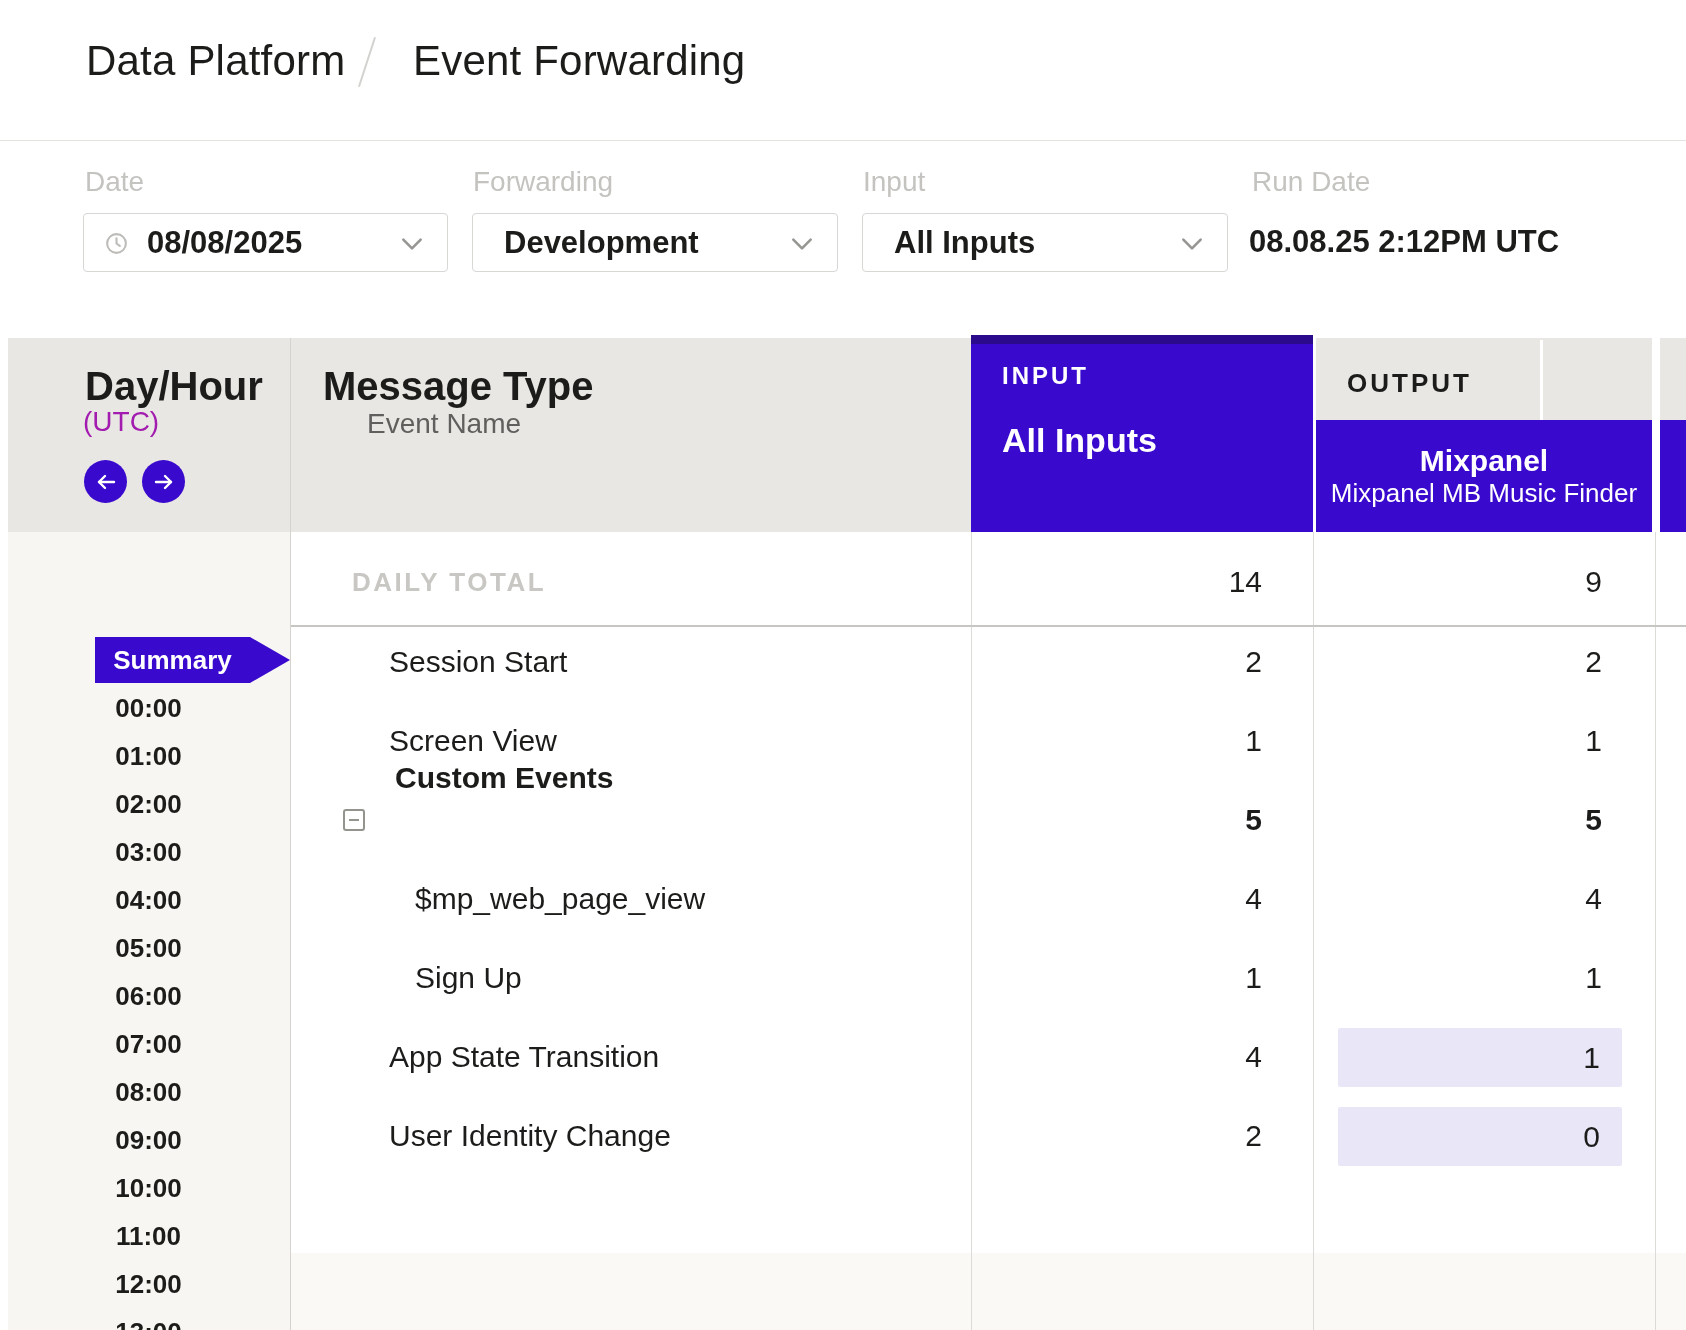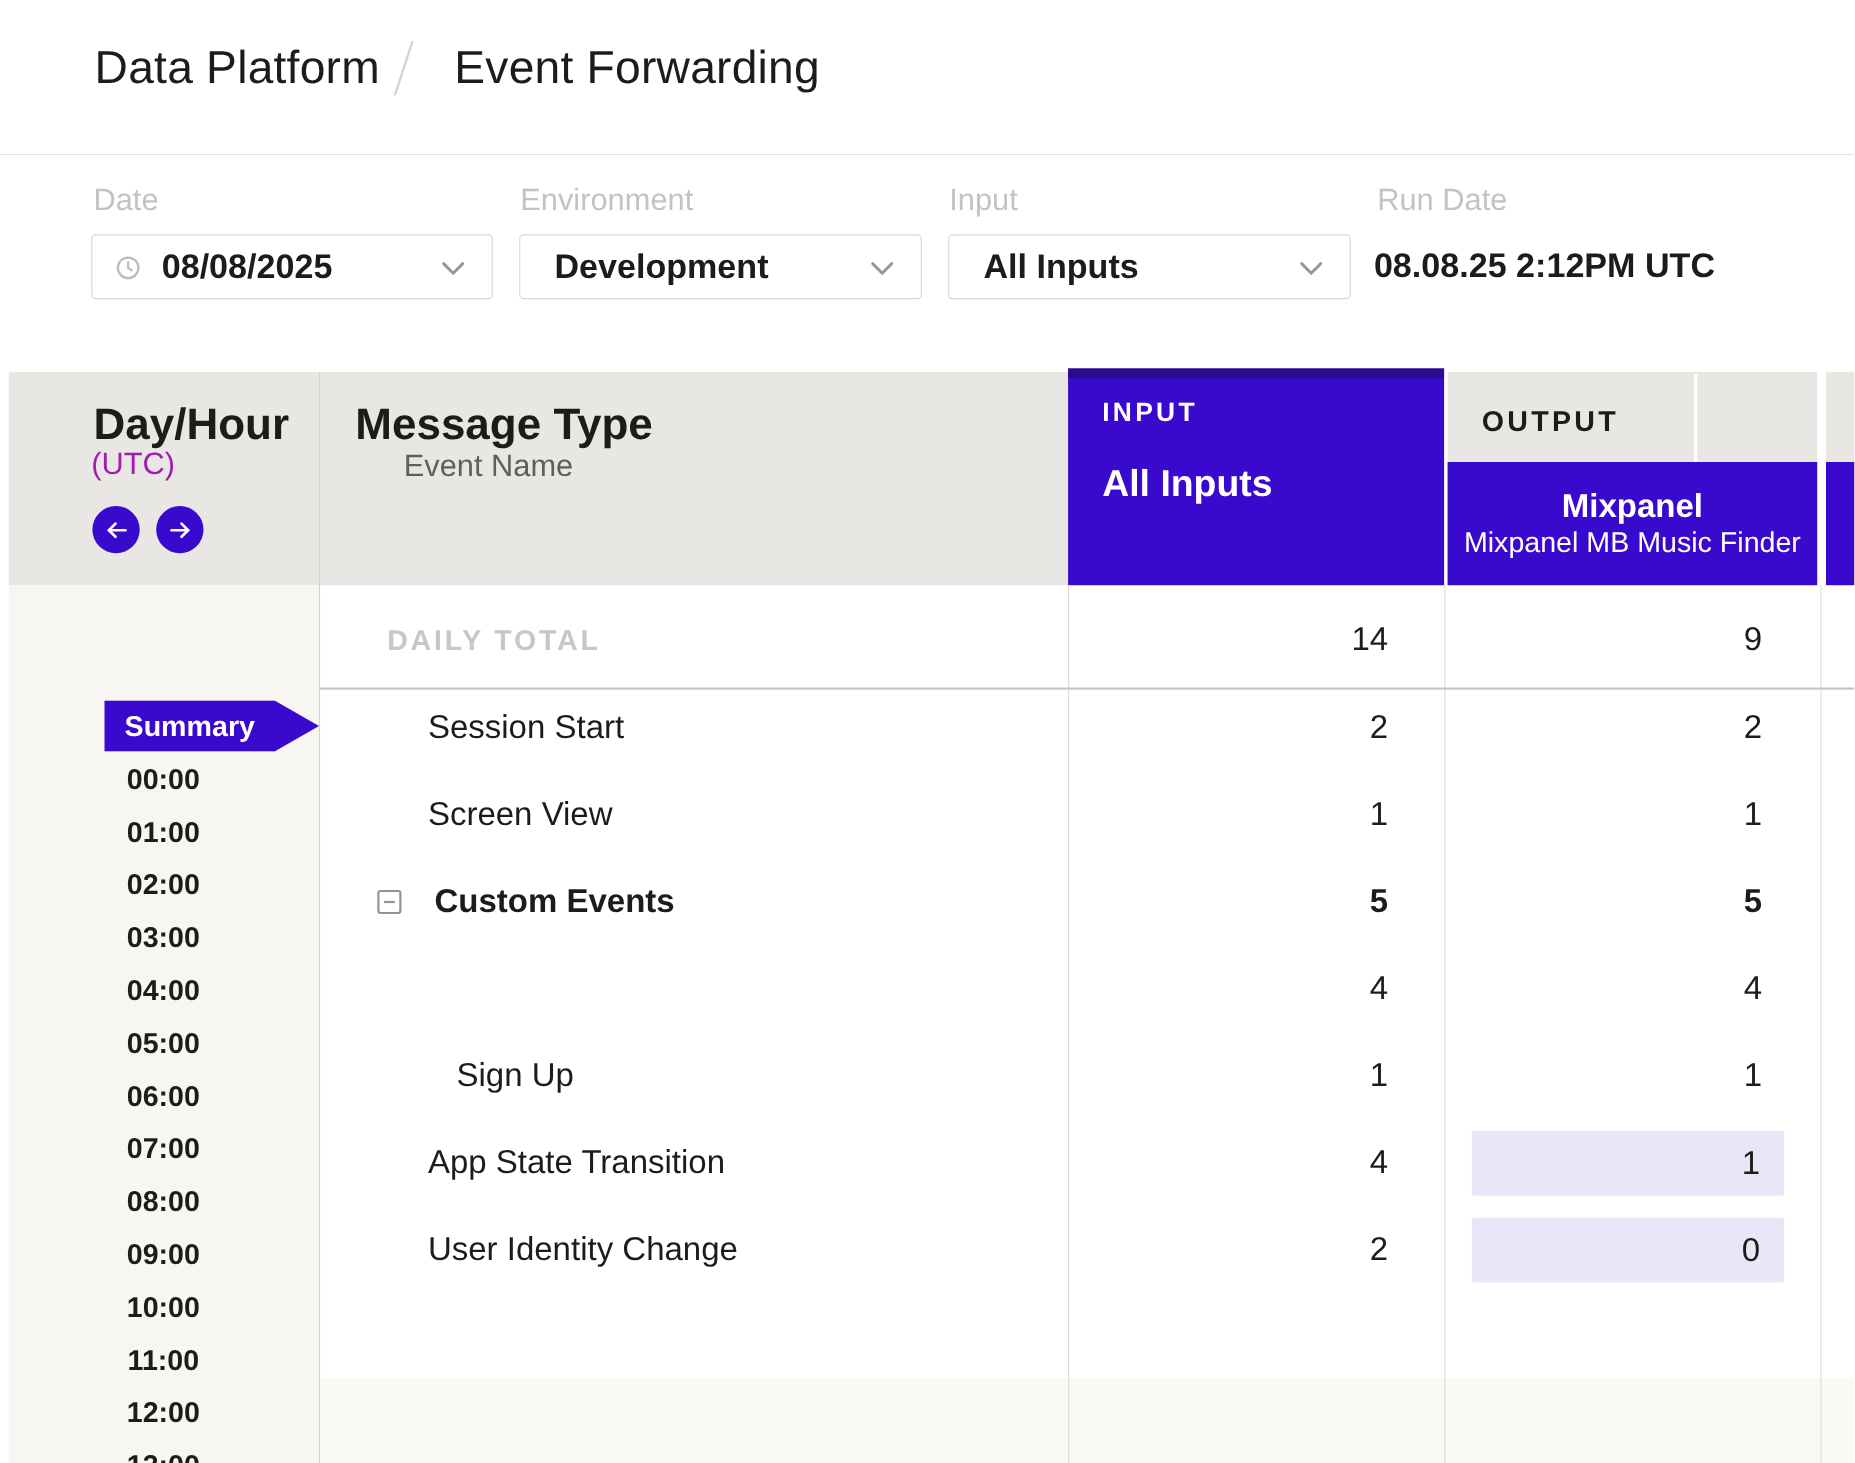--- a/index.html
+++ b/index.html
@@ -72,21 +72,21 @@
 <body>
 
 <div class="screen">
 
   <div class="abs crumb" style="left:86px">Data Platform</div>
   <div class="abs crumb-sep"></div>
   <div class="abs crumb" style="left:413px">Event Forwarding</div>
   <div class="abs topline"></div>
 
   <div class="abs flabel" style="left:85px">Date</div>
-  <div class="abs flabel" style="left:473px">Environment</div>
+  <div class="abs flabel" style="left:473px">Forwarding</div>
   <div class="abs flabel" style="left:863px">Input</div>
   <div class="abs flabel" style="left:1252px">Run Date</div>
 
   <div class="abs fbox" style="left:83px;width:365px">
     <span class="abs" style="left:20px;top:17px">
       <svg width="25" height="25" viewBox="0 0 24 24" fill="none" stroke="#BEBCB9" stroke-width="2">
           <circle cx="12" cy="12" r="9"></circle>
           <path d="M12 7v5l3.2 2.2" stroke-linecap="round"></path>
         </svg>
     </span>
@@ -190,23 +190,24 @@
     </div>
 
   <div id="rows-layer" class="abs" style="left:0;top:0;width:100%;height:100%">
       <div class="row-name" style="left: 389px; top: 644px;">Session Start</div>
       <div class="cell-val in-cell" style="top: 644px;">2</div>
       <div class="cell-val out-cell" style="top: 644px;">2</div>
       <div class="row-name" style="left: 389px; top: 723px;">Screen View</div>
       <div class="cell-val in-cell" style="top: 723px;">1</div>
       <div class="cell-val out-cell" style="top: 723px;">1</div>
       <div class="collapse-box" style="top: 809px;"></div>
-      <div class="row-name bold" style="left: 395px; top: 802px;">Custom Events</div>
+      <div class="row-name bold" style="left: 395px; top: 760px;">Custom Events</div>
       <div class="cell-val in-cell bold" style="top: 802px;">5</div>
       <div class="cell-val out-cell bold" style="top: 802px;">5</div>
+      <div class="row-name" style="left: 415px; top: 881px;">$mp_web_page_view</div>
       <div class="cell-val in-cell" style="top: 881px;">4</div>
       <div class="cell-val out-cell" style="top: 881px;">4</div>
       <div class="row-name" style="left: 415px; top: 960px; text-align: right;">Sign Up</div>
       <div class="cell-val in-cell" style="top: 960px;">1</div>
       <div class="cell-val out-cell" style="top: 960px;">1</div>
       <div class="row-name" style="left: 389px; top: 1039px;">App State Transition</div>
       <div class="cell-val in-cell" style="top: 1039px;">4</div>
       <div class="hl-cell" style="top: 1028px;">1</div>
       <div class="row-name" style="left: 389px; top: 1118px;">User Identity Change</div>
       <div class="cell-val in-cell" style="top: 1118px;">2</div>

